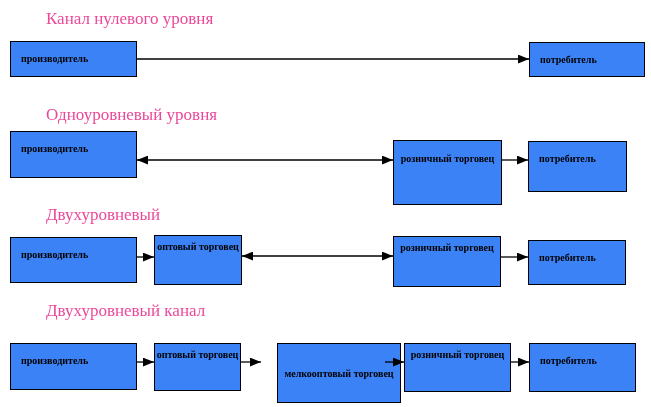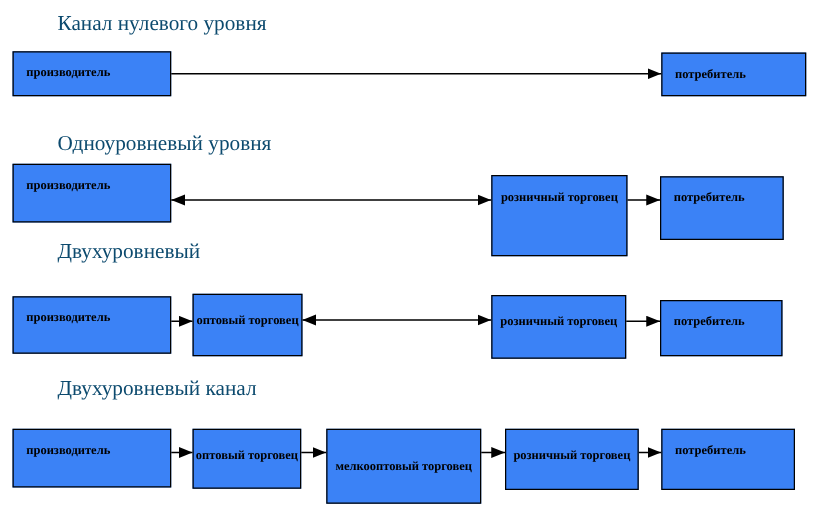--- a/index.html
+++ b/index.html
@@ -10,39 +10,39 @@
     background: #ffffff;
     font-family: "Liberation Serif", "DejaVu Serif", serif;
     color: #000000;
     overflow: hidden;
   }
   .row-title {
     position: absolute;
     left: 46px;
     font-size: 17px;
     line-height: 22px;
-    color: #0c4a6e;
+    color: #ec4899;
     white-space: nowrap;
   }
   .box {
     position: absolute;
     box-sizing: border-box;
     border: 1px solid #000000;
     background: #3b82f6;
     font-weight: bold;
     font-size: 10px;
     line-height: 21px;
     display: flex;
   }
   
   .tl { align-items: flex-start; justify-content: flex-start; text-align: left; padding: 6px 4px 0 10px; }
   
-  .tc { align-items: flex-start; justify-content: center; text-align: center; padding-top: 10px; }
+  .tc { align-items: flex-start; justify-content: center; text-align: center; padding-top: 0; }
   
-  .cc { align-items: center; justify-content: center; text-align: center; }
+  .cc { align-items: center; justify-content: center; text-align: center; margin-left: 16px; }
   
   .spread { line-height: 32px; padding-top: 2px; }
   .arrow-layer {
     position: absolute;
     left: 0; top: 0;
     width: 651px; height: 407px;
     pointer-events: none;
   }
 </style>
 </head>
@@ -52,21 +52,21 @@
 
   <div class="row-title" style="top:8px">Канал нулевого уровня</div>
   <div class="box tl" style="left:10px; top:41px; width:127px; height:36px;">производитель</div>
   <div class="box tl" style="left:529px; top:42px; width:116px; height:35px;">потребитель</div>
 
   <div class="row-title" style="top:104px">Одноуровневый уровня</div>
   <div class="box tl" style="left:10px; top:131px; width:127px; height:47px;">производитель</div>
   <div class="box tc spread" style="left:393px; top:140px; width:109px; height:65px;">розничный торговец</div>
   <div class="box tl" style="left:528px; top:141px; width:99px; height:51px;">потребитель</div>
 
-  <div class="row-title" style="top:190px">Двухуровневый</div>
+  <div class="row-title" style="top:204px">Двухуровневый</div>
   <div class="box tl" style="left:10px; top:237px; width:127px; height:46px;">производитель</div>
   <div class="box tc" style="left:154px; top:235px; width:88px; height:50px;">оптовый торговец</div>
   <div class="box tc" style="left:393px; top:236px; width:108px; height:51px;">розничный торговец</div>
   <div class="box tl" style="left:528px; top:240px; width:98px; height:45px;">потребитель</div>
 
   <div class="row-title" style="top:300px">Двухуровневый канал</div>
   <div class="box tl" style="left:10px; top:343px; width:127px; height:47px;">производитель</div>
   <div class="box tc" style="left:154px; top:343px; width:87px; height:48px;">оптовый торговец</div>
   <div class="box cc" style="left:261px; top:343px; width:124px; height:60px;">мелкооптовый торговец</div>
   <div class="box tc" style="left:404px; top:343px; width:107px; height:49px;">розничный торговец</div>

